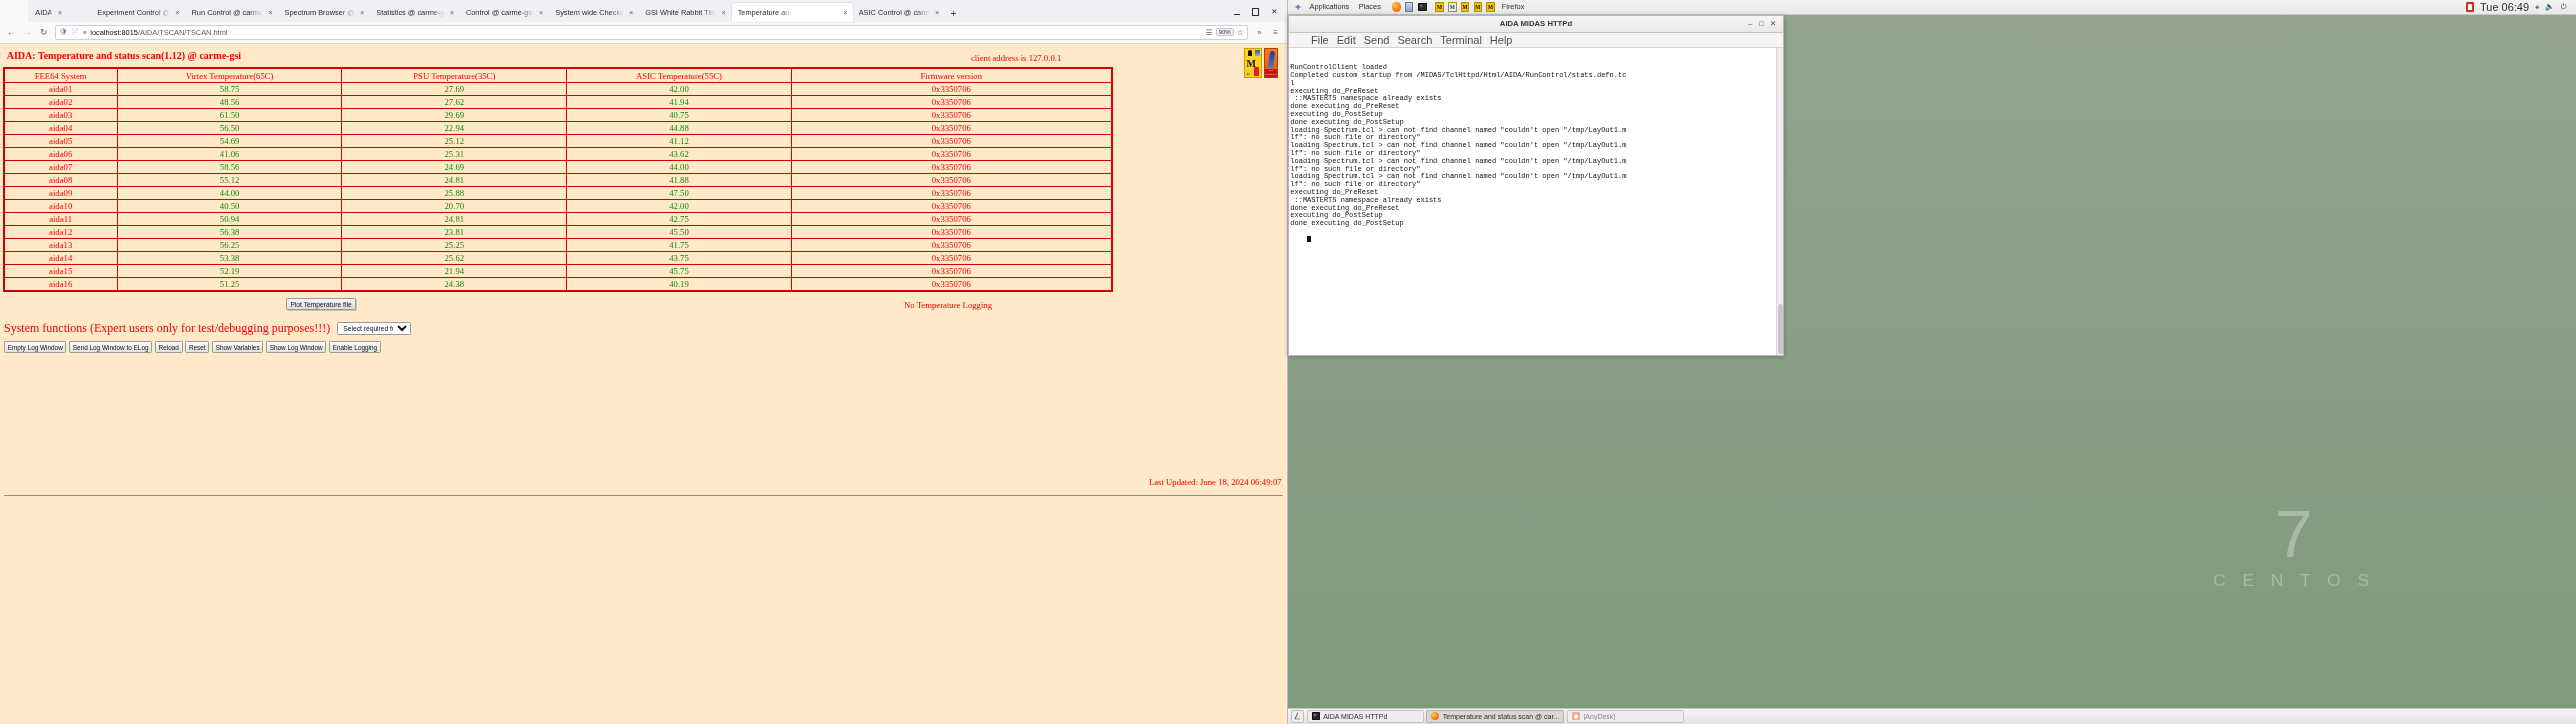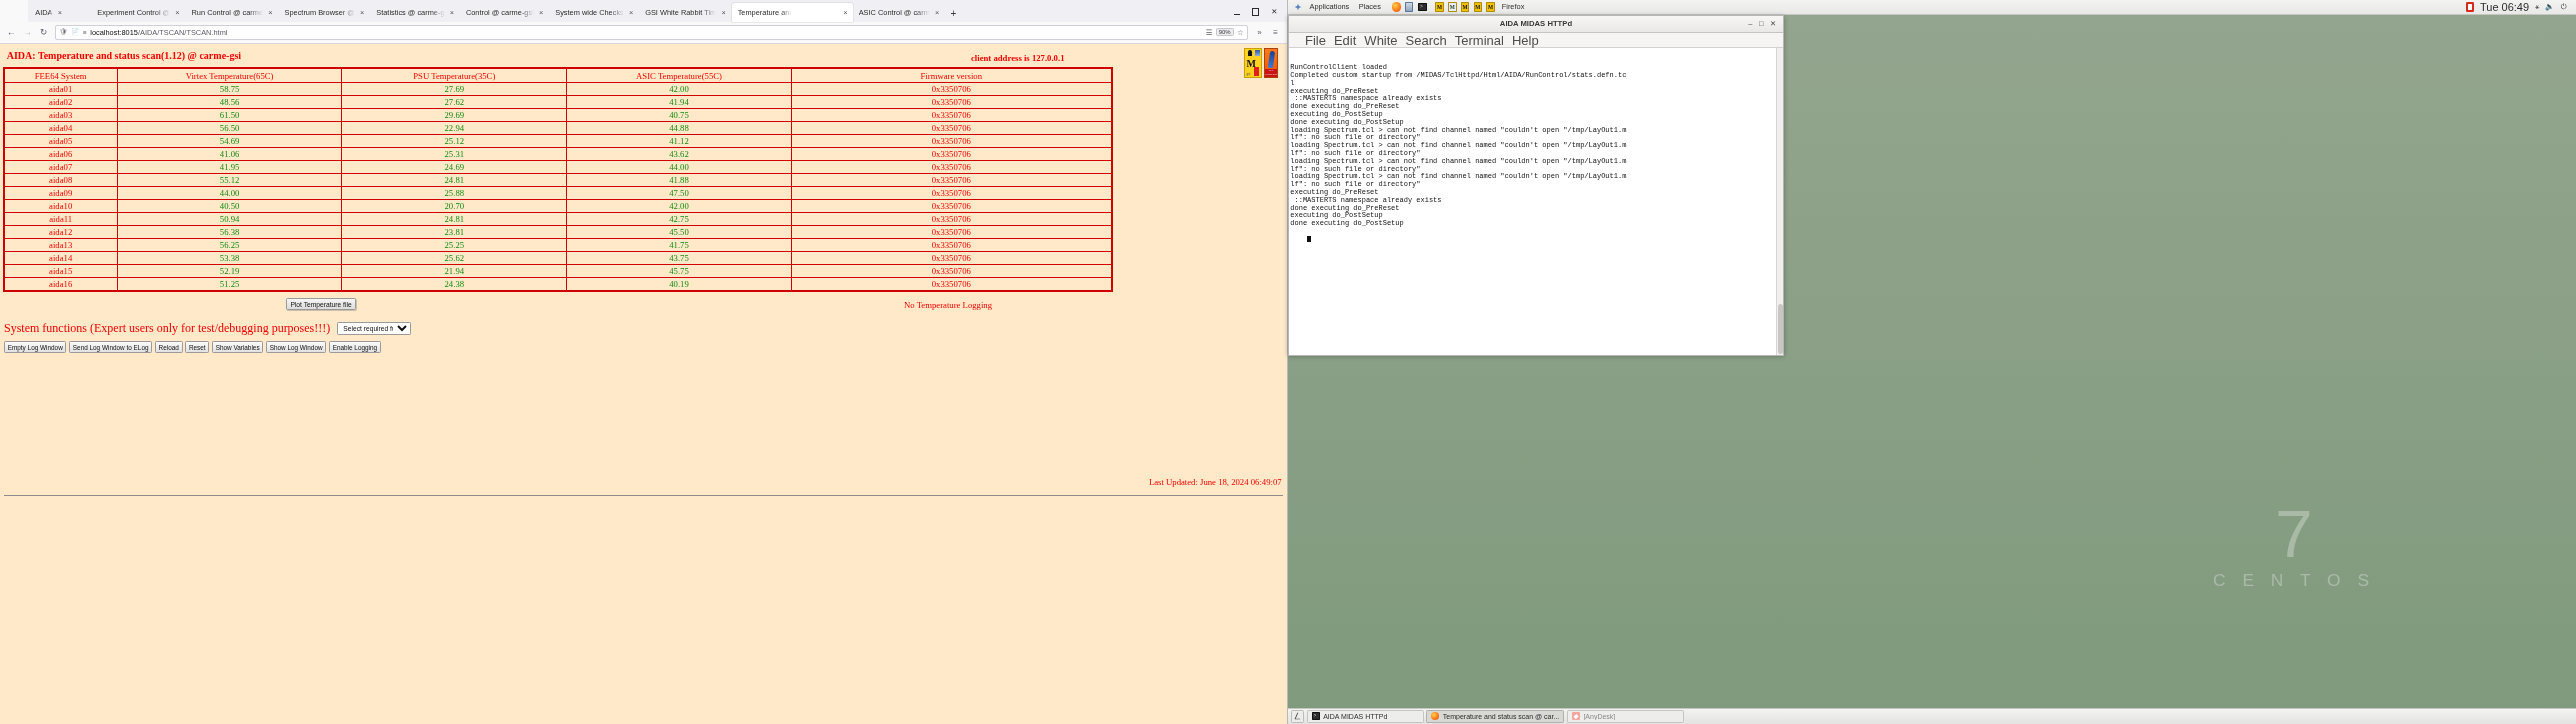--- a/index.html
+++ b/index.html
@@ -155,21 +155,21 @@
   .page-head {
     display:flex; align-items:flex-start; padding: 6.7px 9.4px 0 6.7px;
     position: relative;
   }
   .page-title {
     color: #f40000; font-weight: bold; font-size: 10px;
     font-family: "Liberation Serif", serif;
     white-space: nowrap;
   }
   .client-addr {
-    color:#f40000; font-weight:bold; font-size: 8.7px;
+    color:#f40000; font-weight:normal; font-size: 8.7px;
     position: absolute; left: 971px; top: 9.4px; white-space: nowrap;
   }
   .logos { position:absolute; right: 9.4px; top: 4.7px; display:flex; gap:2px; }
   .logo-midas {
     width: 18px; height: 29.5px; background: #ffd21f; border:0.7px solid #c9a000;
     position: relative; overflow:hidden;
   }
   .logo-midas .mtxt{
     position:absolute;left:1.3px;top:8.7px;font-family:"Liberation Serif",serif;
     font-size:10px;font-weight:bold;color:#111;letter-spacing:-0.3px;
@@ -293,22 +293,22 @@
   #term-title .t-text {
     position:absolute; left:0; right:0; text-align:center; font-weight: bold;
     color:#3a3a3a; font-size: 7.7px;
   }
   #term-title .t-ctrls {
     margin-left:auto; display:flex; gap: 6.7px; padding-right: 6.7px; z-index: 2;
     color:#4a4a4a; font-size: 7.4px;
   }
   #term-menu {
     height: 14.8px; background: #f6f5f4; border-bottom: 0.7px solid #d4d2d0;
-    display:flex; align-items:center; gap: 0px; padding-left: 12px;
-    font-size: 13px; color:#4d4d4d;
+    display:flex; align-items:center; gap: 0px; padding-left: 18px;
+    font-size: 11px; color:#4d4d4d;
   }
   #term-menu span { padding: 0 4px; }
   #term-body {
     flex: 1; background: #ffffff; color: #111111;
     font-family: "Liberation Mono", monospace;
     font-size: 7px; line-height: 7.8px;
     padding: 0.7px 1.3px; overflow: hidden; position: relative;
     white-space: pre;
   }
   #term-body .cursor {
@@ -551,21 +551,21 @@
             </tr>
             <tr>
               <td class="sysname">aida06</td>
               <td class="num">41.06</td>
               <td class="num">25.31</td>
               <td class="num">43.62</td>
               <td class="fw">0x3350706</td>
             </tr>
             <tr>
               <td class="sysname">aida07</td>
-              <td class="num">41.95</td>
+              <td class="num">58.56</td>
               <td class="num">24.69</td>
               <td class="num">44.00</td>
               <td class="fw">0x3350706</td>
             </tr>
             <tr>
               <td class="sysname">aida08</td>
               <td class="num">55.12</td>
               <td class="num">24.81</td>
               <td class="num">41.88</td>
               <td class="fw">0x3350706</td>
@@ -662,21 +662,21 @@
     <span class="t-text">AIDA MIDAS HTTPd</span>
     <span class="t-ctrls">
       <span>–</span>
       <span>□</span>
       <span>✕</span>
     </span>
   </div>
   <div id="term-menu">
     <span>File</span>
     <span>Edit</span>
-    <span>White</span>
+    <span>Send</span>
     <span>Search</span>
     <span>Terminal</span>
     <span>Help</span>
   </div>
   <div id="term-body">
     <div id="term-lines"><div>RunControlClient loaded</div><div>Completed custom startup from /MIDAS/TclHttpd/Html/AIDA/RunControl/stats.defn.tc</div><div>l</div><div>executing do_PreReset</div><div> ::MASTERTS namespace already exists</div><div>done executing do_PreReset</div><div>executing do_PostSetup</div><div>done executing do_PostSetup</div><div>loading Spectrum.tcl &gt; can not find channel named "couldn't open "/tmp/LayOut1.m</div><div>lf": no such file or directory"</div><div>loading Spectrum.tcl &gt; can not find channel named "couldn't open "/tmp/LayOut1.m</div><div>lf": no such file or directory"</div><div>loading Spectrum.tcl &gt; can not find channel named "couldn't open "/tmp/LayOut1.m</div><div>lf": no such file or directory"</div><div>loading Spectrum.tcl &gt; can not find channel named "couldn't open "/tmp/LayOut1.m</div><div>lf": no such file or directory"</div><div>executing do_PreReset</div><div> ::MASTERTS namespace already exists</div><div>done executing do_PreReset</div><div>executing do_PostSetup</div><div>done executing do_PostSetup</div></div>
     <span class="cursor"></span>
     <div id="term-scroll"><div class="thumb"></div></div>
   </div>
 </div>

